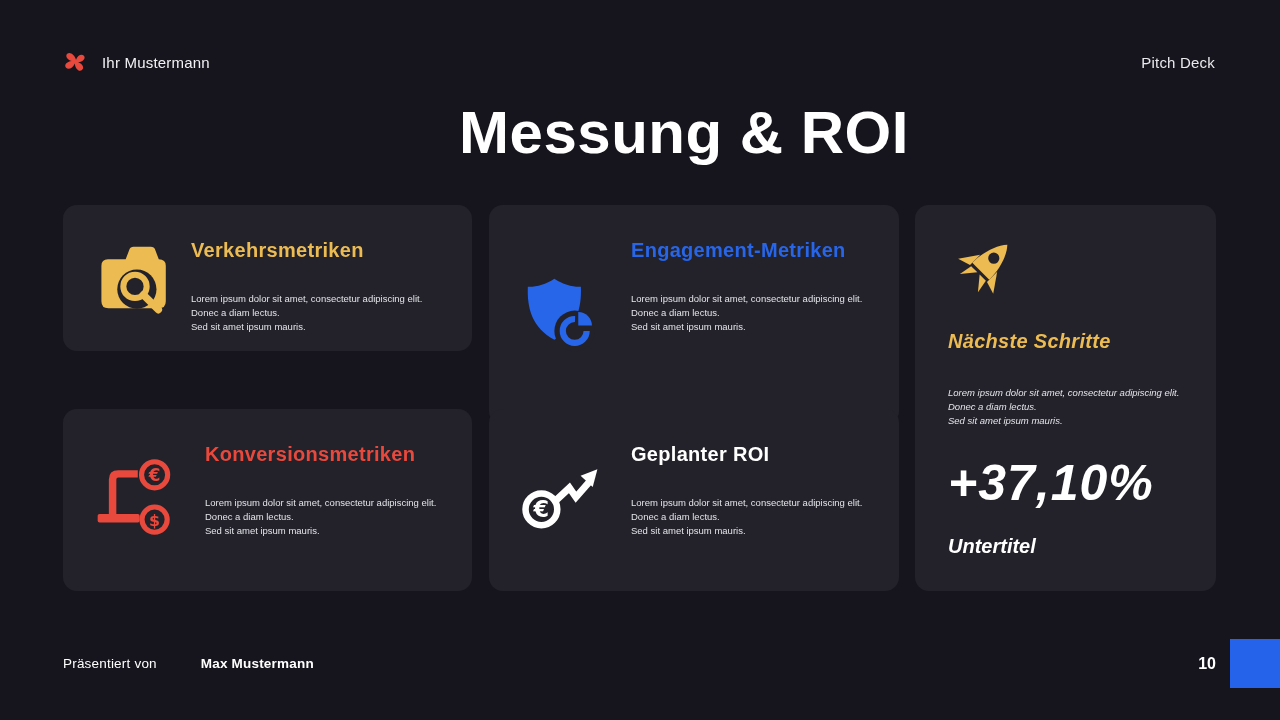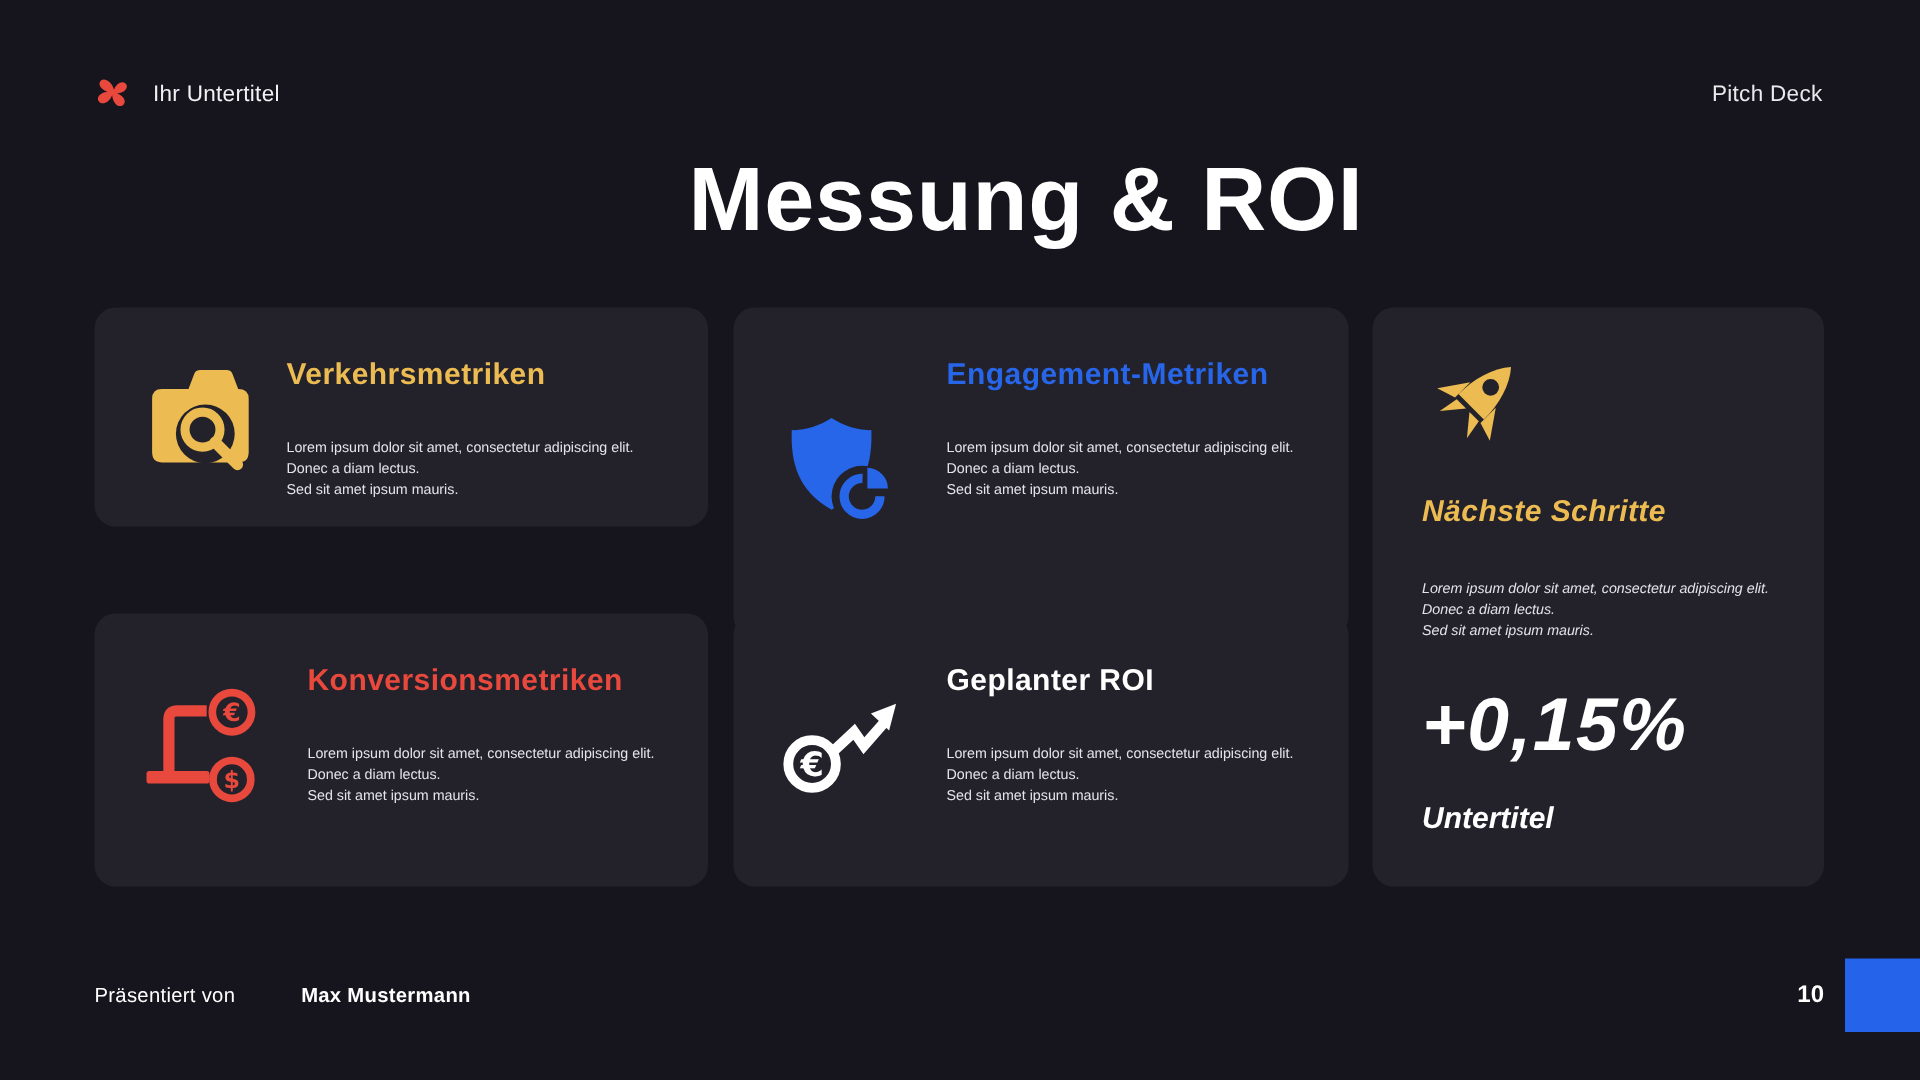--- a/index.html
+++ b/index.html
@@ -78,21 +78,21 @@
 </head>
 <body>
 
 <div class="topbar">
   <div class="brand">
     <span>
       <svg viewBox="0 0 36 36" aria-hidden="true">
         <path fill="var(--red)" d="M18 15.5 C16.5 10 11.5 6.5 8.5 8.5 C5.5 10.6 7.5 15.5 13.2 17 C7.4 17.6 4.3 21.6 6.8 24.5 C9.3 27.4 14.6 24.9 16.6 19.6 C17.2 25.4 21 29.3 24.4 27.3 C27.8 25.3 25.8 20.1 20.3 18.4 C26 17.9 29.3 14 26.9 11.1 C24.5 8.2 19.6 10.6 18 15.5 Z"></path>
       </svg>
     </span>
-    <span class="brand-name">Ihr Untertitel</span>
+    <span class="brand-name">Ihr Mustermann</span>
   </div>
   <div class="deck-label">Pitch Deck</div>
 </div>
 
 <div class="slide-title">Messung &amp; ROI</div>
 
 <div class="card card-h" id="card-traffic">
   <div class="card-icon">
     <svg viewBox="0 0 90 90" aria-hidden="true">
       <path fill="var(--yellow)" d="M9 32 Q9 25 16 25 L35 25 L39 14.5 Q40 11.5 43.5 11.5 L62 11.5 Q65.5 11.5 66.5 14.5 L70.5 25 Q78 25 78 32 L78 70 Q78 77.5 70.5 77.5 L16.5 77.5 Q9 77.5 9 70 Z"></path>
@@ -182,21 +182,21 @@
         <path fill="var(--yellow)" d="M44 47 L58 64 L55 47 Z"></path>
       </g>
     </svg>
   </div>
   <div class="panel-title t-yellow">Nächste Schritte</div>
   <div class="panel-body">
     <div>Lorem ipsum dolor sit amet, consectetur adipiscing elit.</div>
     <div>Donec a diam lectus.</div>
     <div>Sed sit amet ipsum mauris.</div>
   </div>
-  <div class="metric-value">+0,15%</div>
+  <div class="metric-value">+37,10%</div>
   <div class="metric-label">Untertitel</div>
 </div>
 
 <div class="footer-left">
   <span>Präsentiert von</span>
   <b>Max Mustermann</b>
 </div>
 <div class="page-number">10</div>
 <div class="corner-square"></div>
 

